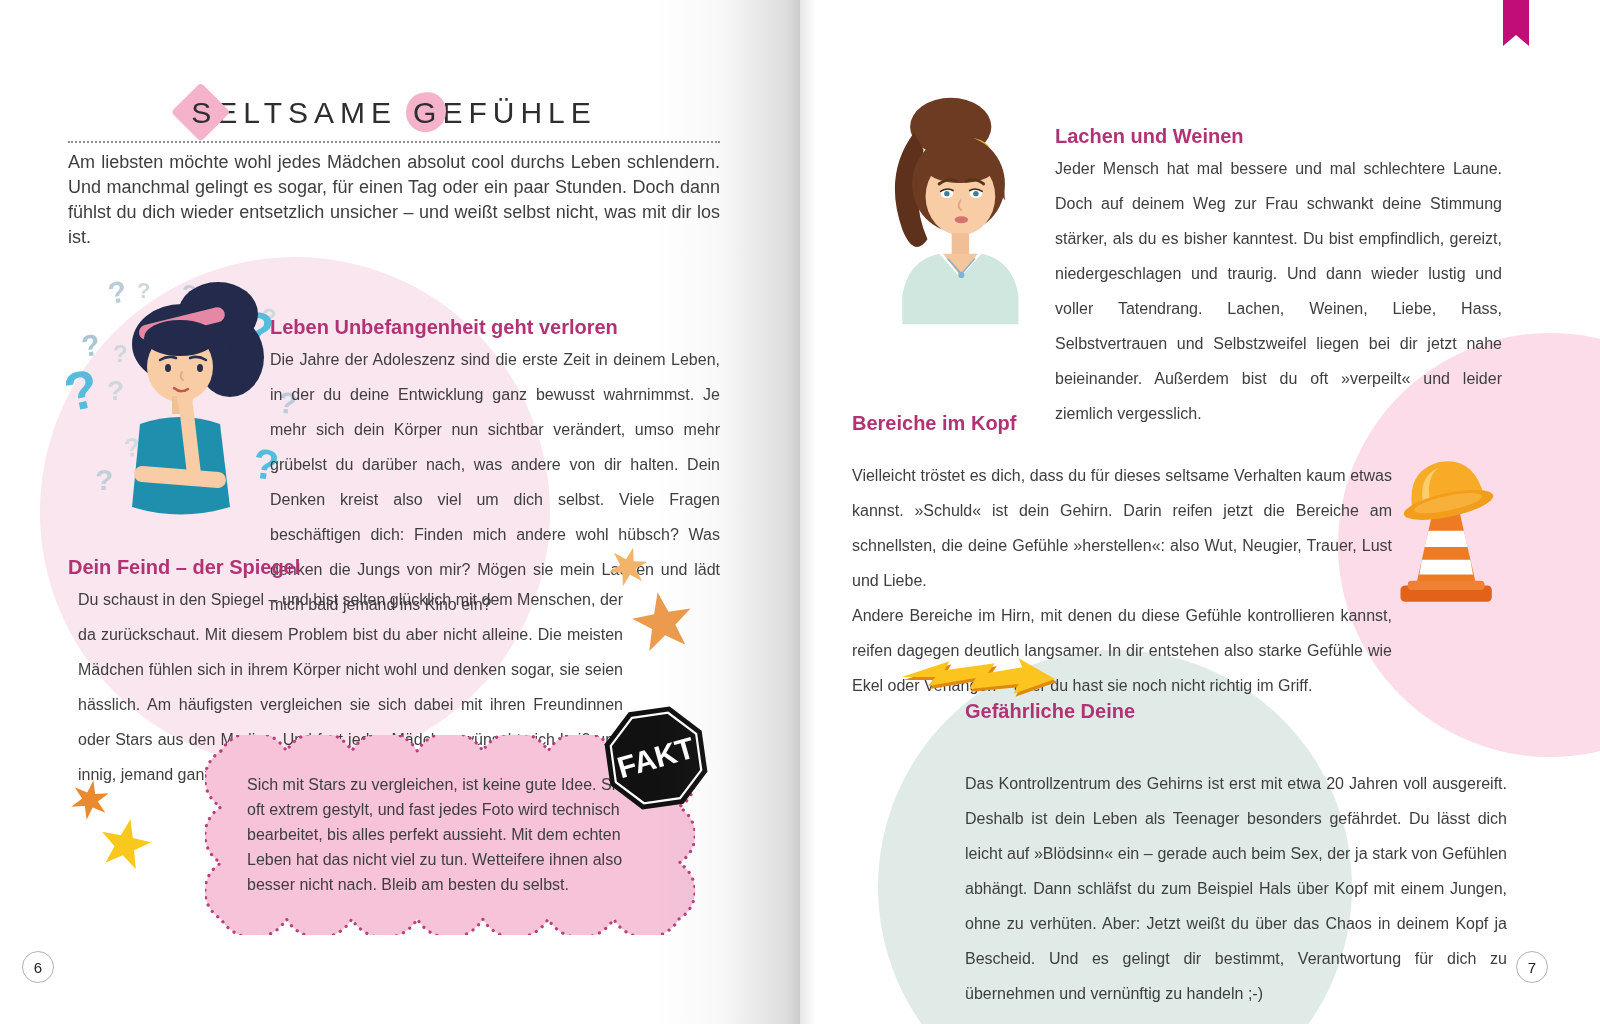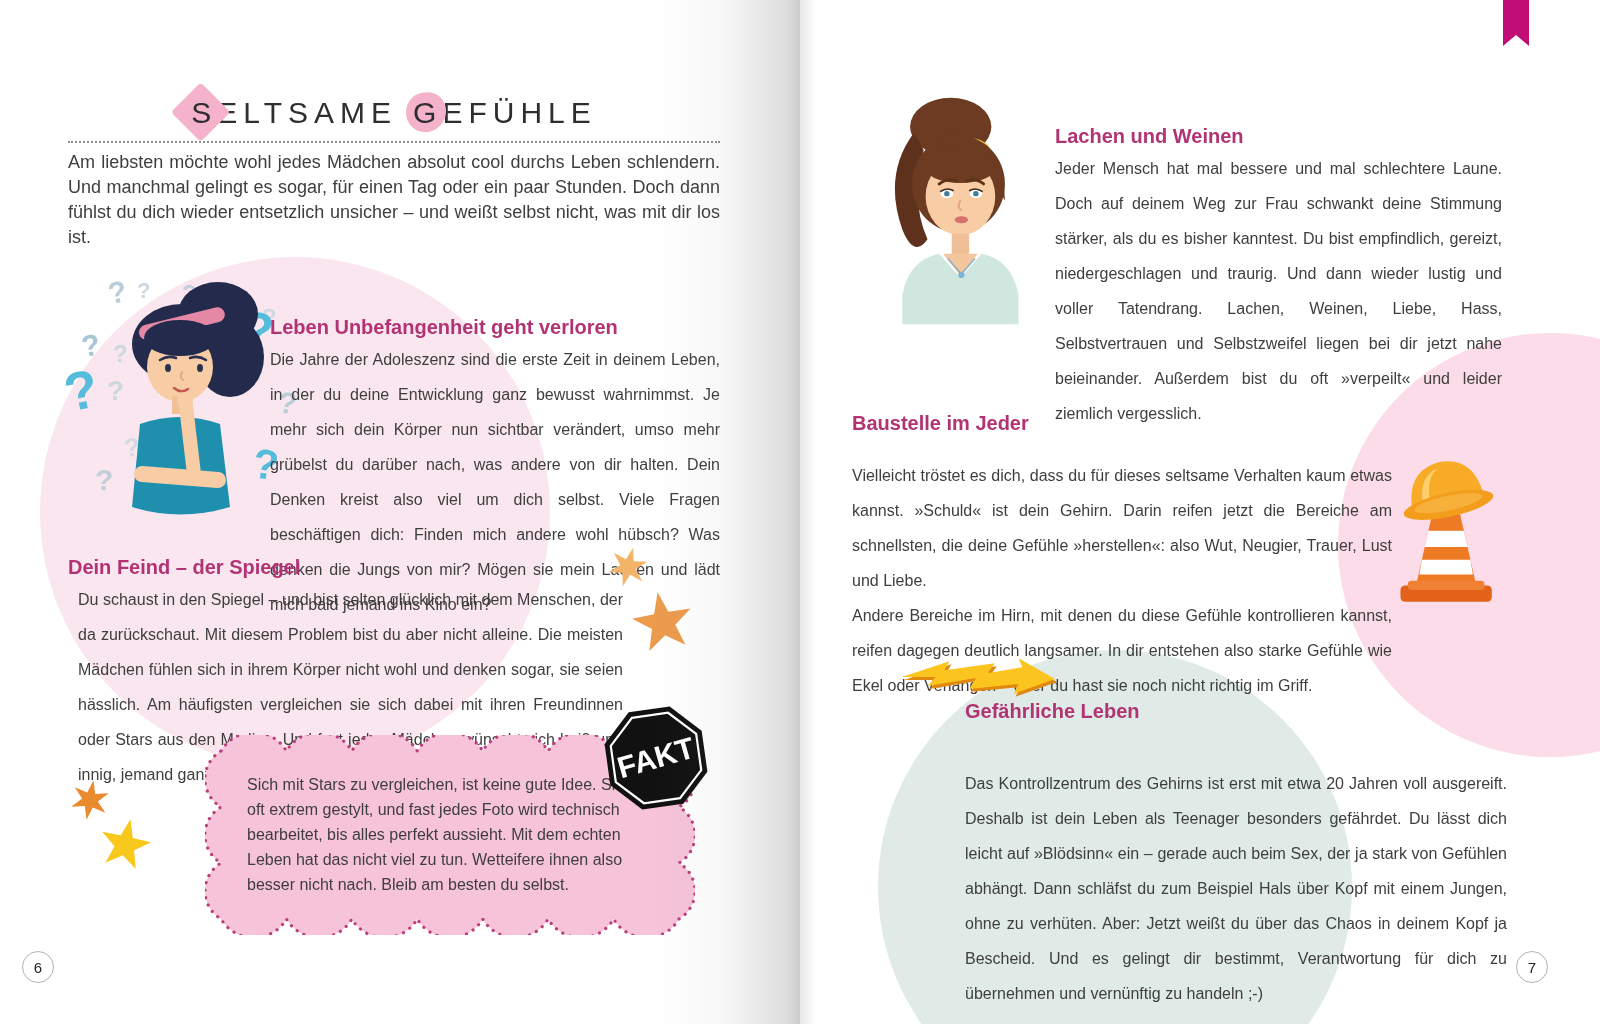--- a/index.html
+++ b/index.html
@@ -207,21 +207,21 @@
       <rect x="89" y="146" width="18" height="24" fill="#f0bf97"></rect>
       <path d="M38,210 Q44,174 76,167 L98,192 L120,167 Q152,174 158,210 L158,240 L38,240 Z" fill="#cfe7df"></path>
       <polygon points="80,167 116,167 98,190" fill="#f3c69e"></polygon>
       <polyline points="85,172 99,188 113,172" stroke="#8fb0c0" stroke-width="1.6" fill="none"></polyline>
       <circle cx="99" cy="189" r="3.2" fill="#7fb3d6"></circle>
     </svg>
 
     <div class="abs heading h-r1">Lachen und Weinen</div>
     <div class="abs body-text b-r1">Jeder Mensch hat mal bessere und mal schlechtere Laune. Doch auf deinem Weg zur Frau schwankt deine Stimmung stärker, als du es bisher kanntest. Du bist empfindlich, gereizt, niedergeschlagen und traurig. Und dann wieder lustig und voller Tatendrang. Lachen, Weinen, Liebe, Hass, Selbstvertrauen und Selbstzweifel liegen bei dir jetzt nahe beieinander. Außerdem bist du oft »verpeilt« und leider ziemlich vergesslich.</div>
 
-    <div class="abs heading h-r2">Baustelle im Jeder</div>
+    <div class="abs heading h-r2">Bereiche im Kopf</div>
     <div class="abs body-text b-r2">Vielleicht tröstet es dich, dass du für dieses seltsame Verhalten kaum etwas kannst. »Schuld« ist dein Gehirn. Darin reifen jetzt die Bereiche am schnellsten, die deine Gefühle »herstellen«: also Wut, Neugier, Trauer, Lust und Liebe.
 Andere Bereiche im Hirn, mit denen du diese Gefühle kontrollieren kannst, reifen dagegen deutlich langsamer. In dir entstehen also starke Gefühle wie Ekel oder Verlangen – aber du hast sie noch nicht richtig im Griff.</div>
 
     <svg class="abs" style="left:1395px; top:448px; width:105px; height:168px;" viewBox="0 0 115 175">
       <polygon points="43,58 69,58 89,146 23,146" fill="#ef7a24"></polygon>
       <polygon points="36.6,86 75.4,86 79.5,104 32.5,104" fill="#ffffff"></polygon>
       <polygon points="29.4,118 82.6,118 85.3,134 26.7,134" fill="#ffffff"></polygon>
       <rect x="6" y="146" width="100" height="18" rx="5" fill="#e3621a"></rect>
       <rect x="14" y="141" width="84" height="10" rx="4" fill="#f08034"></rect>
       <g transform="rotate(-12 57 50)">
@@ -230,21 +230,21 @@
         <ellipse cx="57" cy="58" rx="50" ry="13" fill="#f29d1c"></ellipse>
         <ellipse cx="57" cy="56" rx="38" ry="8" fill="#f7b13a"></ellipse>
       </g>
     </svg>
 
     <svg class="abs" style="left:900px; top:655px; width:158px; height:50px;" viewBox="0 0 160 50">
       <polygon transform="translate(2,3)" fill="#e0890e" points="2,22 50,6 45,15 96,8 89,18 124,12 120,3 157,24 115,39 120,29 70,34 77,23 28,31 36,22"></polygon>
       <polygon fill="#fcc41f" points="2,22 50,6 45,15 96,8 89,18 124,12 120,3 157,24 115,39 120,29 70,34 77,23 28,31 36,22"></polygon>
     </svg>
 
-    <div class="abs heading h-r3">Gefährliche Leben</div>
+    <div class="abs heading h-r3">Gefährliche Deine</div>
     <div class="abs body-text b-r3">Das Kontrollzentrum des Gehirns ist erst mit etwa 20 Jahren voll ausgereift. Deshalb ist dein Leben als Teenager besonders gefährdet. Du lässt dich leicht auf »Blödsinn« ein – gerade auch beim Sex, der ja stark von Gefühlen abhängt. Dann schläfst du zum Beispiel Hals über Kopf mit einem Jungen, ohne zu verhüten. Aber: Jetzt weißt du über das Chaos in deinem Kopf ja Bescheid. Und es gelingt dir bestimmt, Verantwortung für dich zu übernehmen und vernünftig zu handeln ;-)</div>
 
     <div class="abs pagenum pagenum-right">
       <span>7</span>
     </div>
   </div>
 
   <div class="abs spine-shadow-left"></div>
   <div class="abs spine-shadow-right"></div>
 

